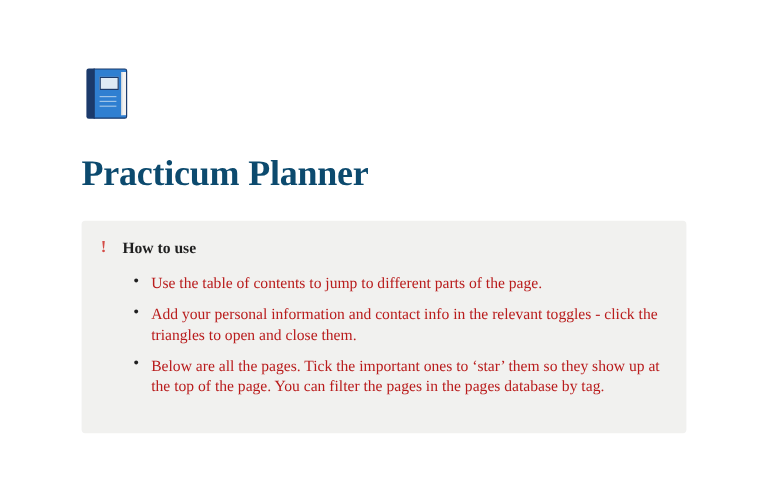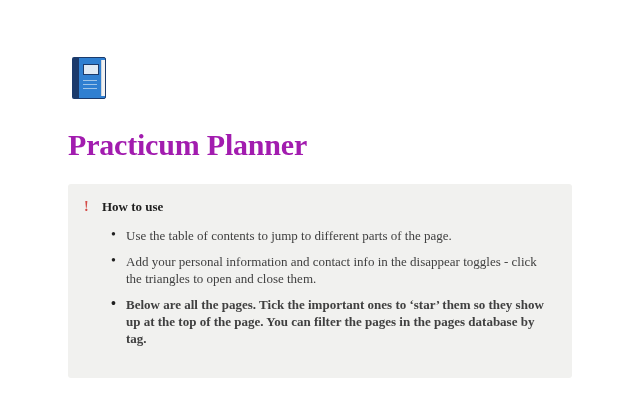--- a/index.html
+++ b/index.html
@@ -82,21 +82,21 @@
     background: #9ec4e8;
   }
   .book .l1 { top: 23px; }
   .book .l2 { top: 27px; }
   .book .l3 { top: 31px; }
 
   h1.title {
     font-family: "Liberation Serif", serif;
     font-size: 30px;
     font-weight: bold;
-    color: #a21caf;
+    color: #0c4a6e;
     margin: 27px 0 0 0;
     letter-spacing: -0.2px;
   }
 
   .callout {
     margin-top: 22px;
     background: #f1f1ef;
     border-radius: 3px;
     padding: 14px 18px 16px 16px;
     display: flex;
@@ -128,25 +128,25 @@
   }
   ul.howto {
     margin: 4px 0 0 0;
     padding-left: 22px;
     list-style: none;
   }
   ul.howto li {
     position: relative;
     font-size: 13px;
     line-height: 17px;
-    color: #404040;
+    color: #b91c1c;
     margin: 0 0 9px 0;
     padding-left: 2px;
   }
-  ul.howto li:last-child { margin-bottom: 15px; font-weight: bold; }
+  ul.howto li:last-child { margin-bottom: 15px; }
   ul.howto li::before {
     content: "\2022";
     position: absolute;
     left: -13px;
     top: -1px;
     font-size: 14px;
     color: #1f1f1f;
   }
   .side-rail {
     position: absolute;
@@ -175,20 +175,20 @@
   </div>
 
   <h1 class="title">Practicum Planner</h1>
 
   <div class="callout">
     <div class="callout-icon">!</div>
     <div class="callout-body">
       <div class="callout-heading">How to use</div>
       <ul class="howto">
         <li>Use the table of contents to jump to different parts of the page.</li>
-        <li>Add your personal information and contact info in the disappear toggles - click the triangles to open and close them.</li>
+        <li>Add your personal information and contact info in the relevant toggles - click the triangles to open and close them.</li>
         <li>Below are all the pages. Tick the important ones to ‘star’ them so they show up at the top of the page. You can filter the pages in the pages database by tag.</li>
       </ul>
     </div>
   </div>
 
   <div class="side-rail"></div>
 </div>
 
 </body></html>

